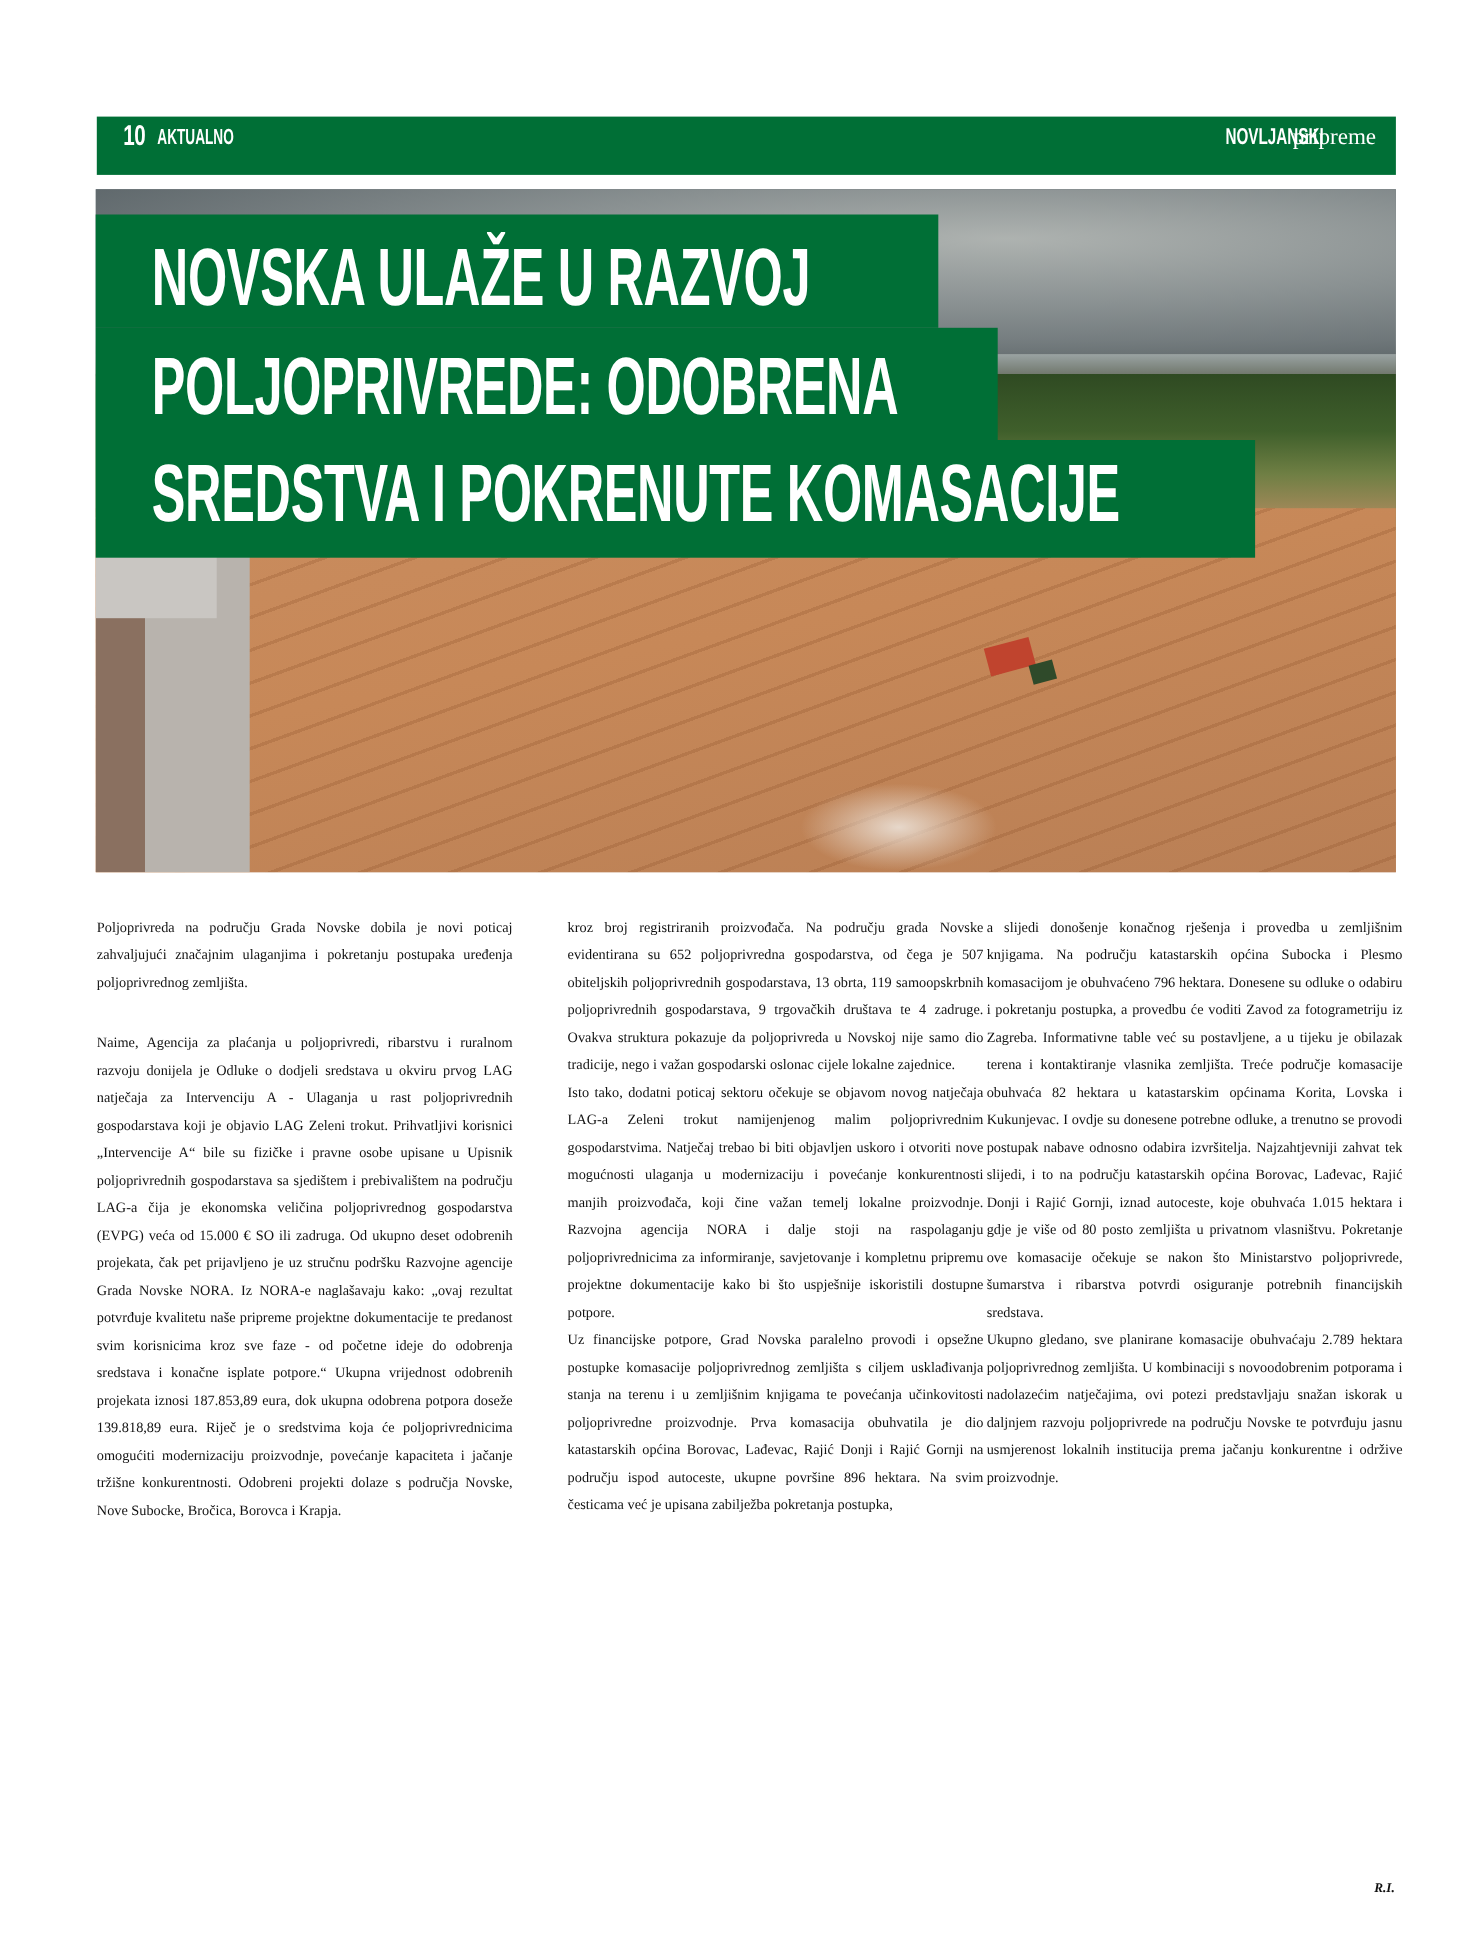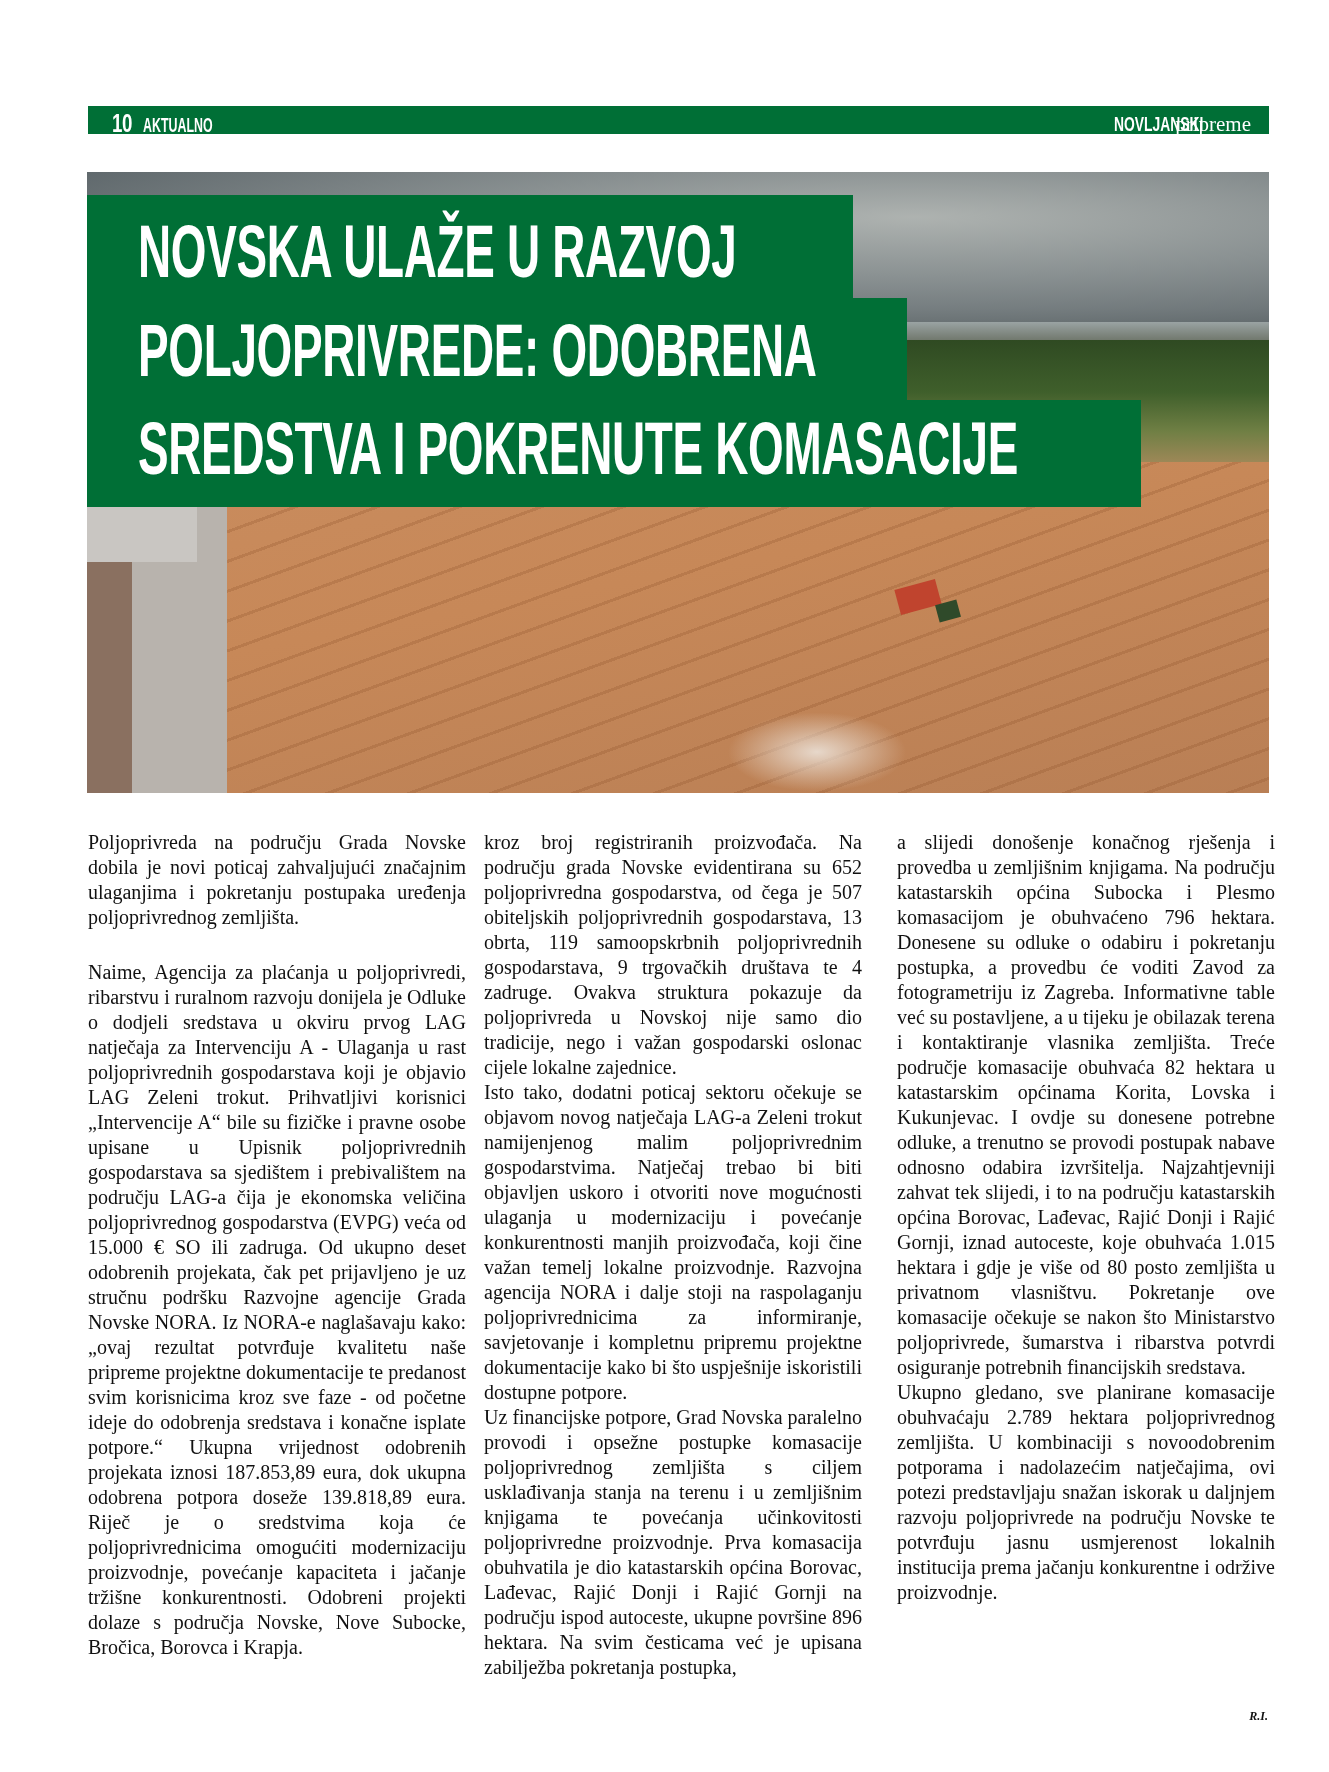--- a/index.html
+++ b/index.html
@@ -1,18 +1,18 @@
 <!DOCTYPE html>
 <html><head>
 <meta charset="utf-8">
 <style>
   html, body { margin: 0; padding: 0; background: #ffffff; }
   body { width: 1329px; height: 1772px; position: relative; overflow: hidden; }
   .header-bar {
-    position: absolute; left: 88px; top: 106px; width: 1181px; height: 28px;
+    position: absolute; left: 88px; top: 106px; width: 1181px; height: 53px;
     background: #006f36; color: #fff;
   }
   .page-num {
     position: absolute; left: 24px; top: 2px;
     font-family: "Liberation Sans", sans-serif; font-weight: bold; font-size: 26px;
     transform: scaleX(0.72); transform-origin: left center; letter-spacing: -0.5px;
   }
   .section-label {
     position: absolute; left: 55px; top: 8px;
     font-family: "Liberation Sans", sans-serif; font-weight: bold; font-size: 20px;
@@ -75,27 +75,27 @@
   .title-line {
     position: absolute; left: 51px; color: #ffffff; white-space: nowrap;
     font-family: "Liberation Sans", sans-serif; font-weight: bold; font-size: 74px; line-height: 80px;
     transform: scaleX(0.62); transform-origin: left center; letter-spacing: -0.5px;
   }
   .title-line.l1 { top: 17px; }
   .title-line.l2 { top: 116px; }
   .title-line.l3 { top: 214px; }
   .column {
     position: absolute; top: 830px; width: 378px;
-    font-family: "Liberation Serif", serif; font-size: 20px; line-height: 25px; color: #111;
+    font-family: "Liberation Serif", serif; font-size: 13px; line-height: 25px; color: #111;
     text-align: justify;
   }
   .column p { margin: 0; }
   .column p.gap { margin-top: 30px; }
   .col1 { left: 88px; }
-  .col2 { left: 484px; }
+  .col2 { left: 516px; }
   .col3 { left: 897px; }
   .byline {
     position: absolute; top: 1709px; right: 61px;
     font-family: "Liberation Serif", serif; font-weight: bold; font-style: italic; font-size: 12px; color: #111;
   }
 </style>
 </head>
 <body>
 
 <div class="header-bar">

